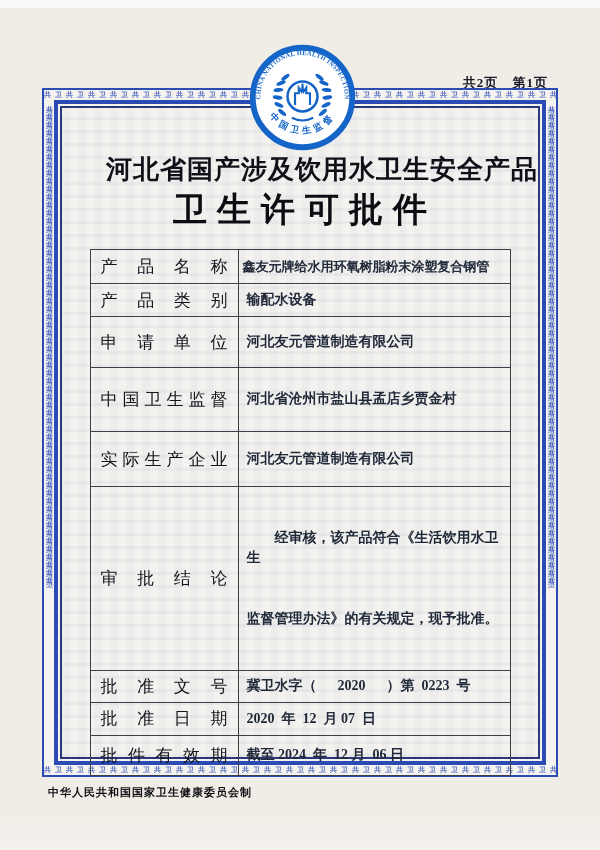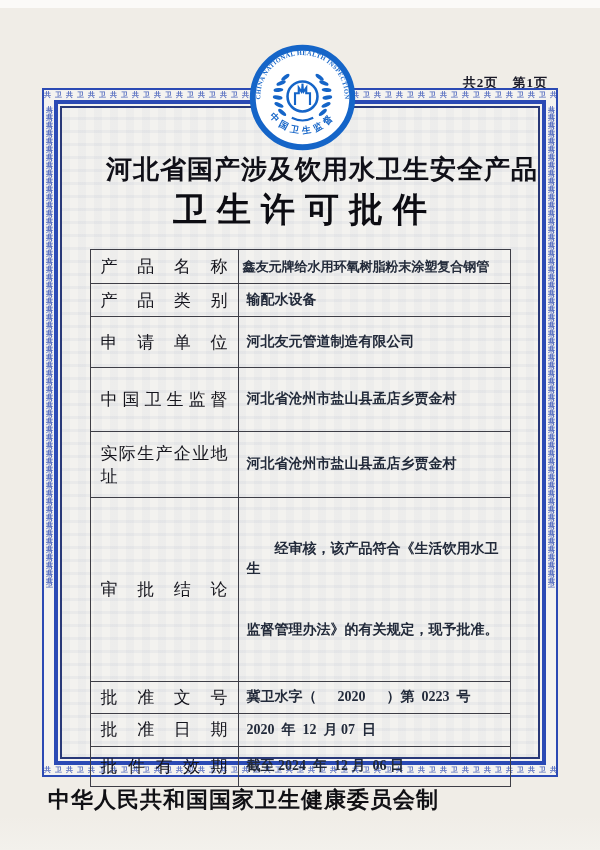--- a/index.html
+++ b/index.html
@@ -71,21 +71,21 @@
     padding:0 8px; font-size:14px; font-weight:700; color:#222a3a;
     white-space:pre-wrap; line-height:1.45;
   }
   td.val.tight { font-size:13.2px; letter-spacing:-0.2px; padding:0 4px; }
   td.val.center{ }
   td.val .ln1{ display:block; text-indent:2em; }
   td.val .ln2{ display:block; }
   
   .footer{
     position:absolute; left:48px; top:785px;
-    font-size:22px; font-weight:800; color:#101014; letter-spacing:1px;
+    font-size:11px; font-weight:800; color:#101014; letter-spacing:1px;
   }
 </style>
 </head>
 <body>
 
 <div class="screen">
 
   <div class="pagination">
     <span>共2页</span>
     <span>第1页</span>
@@ -114,23 +114,23 @@
           <td class="val">输配水设备</td>
         </tr>
         <tr style="height:51px">
           <td class="lbl">申请单位</td>
           <td class="val">河北友元管道制造有限公司</td>
         </tr>
         <tr style="height:64px">
           <td class="lbl">中国卫生监督</td>
           <td class="val">河北省沧州市盐山县孟店乡贾金村</td>
         </tr>
-        <tr style="height:66px">
-          <td class="lbl">实际生产企业地址</td>
-          <td class="val">河北省沧州市盐山县孟店乡贾金村</td>
+        <tr style="height:55px">
+          <td class="lbl">实际生产企业</td>
+          <td class="val">河北友元管道制造有限公司</td>
         </tr>
         <tr style="height:45px">
           <td class="lbl">审批结论</td>
           <td class="val">
             <span class="ln1">经审核，该产品符合《生活饮用水卫生</span>
             <span class="ln2">监督管理办法》的有关规定，现予批准。</span>
           </td>
         </tr>
         <tr style="height:32px">
           <td class="lbl">批准文号</td>

